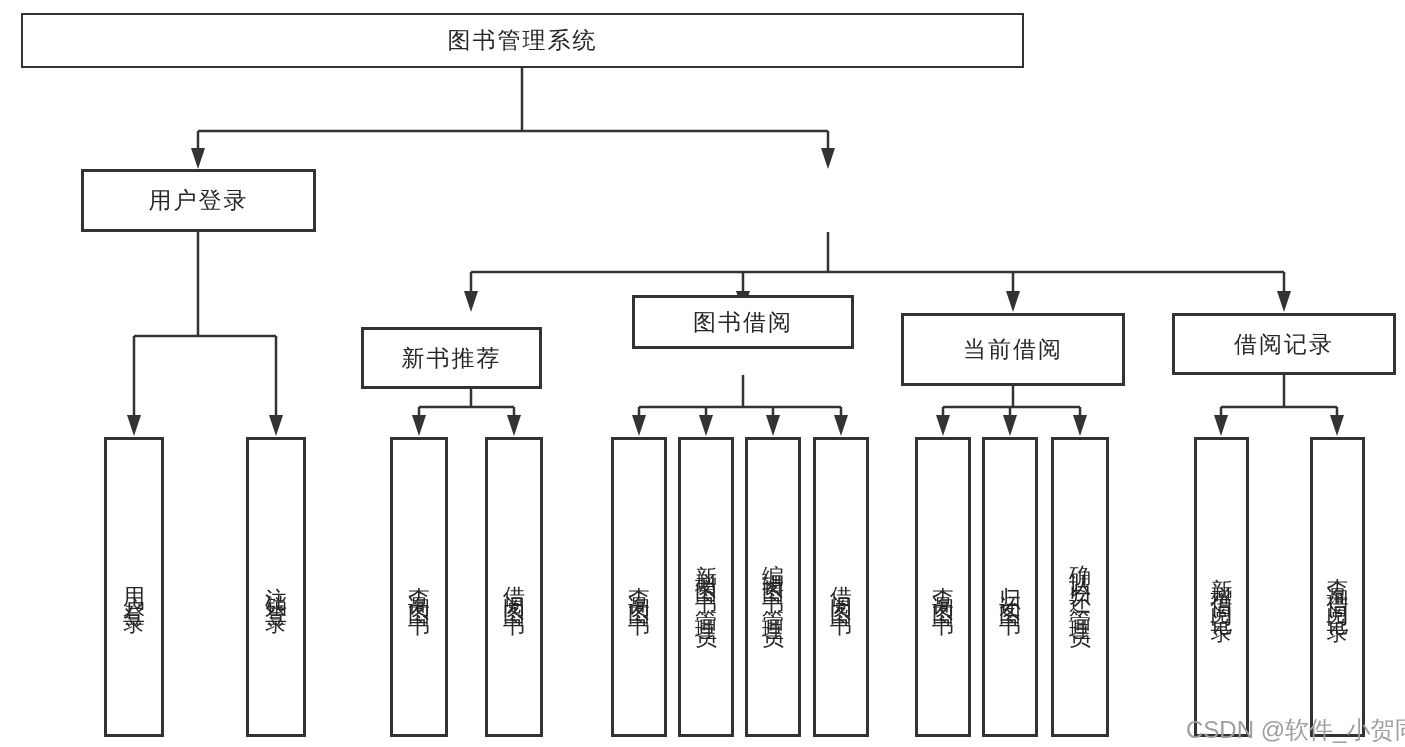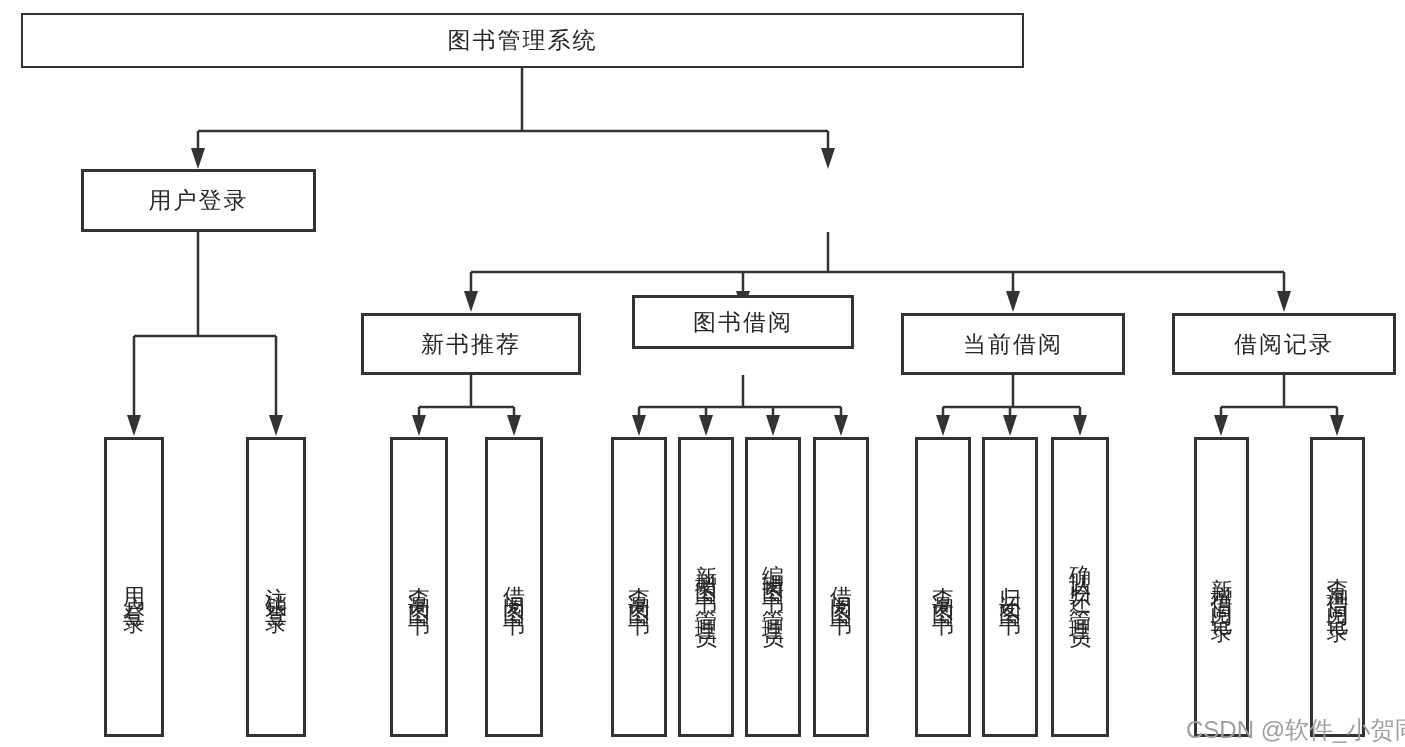--- a/index.html
+++ b/index.html
@@ -118,23 +118,23 @@
       <polygon points="1073,415 1087,415 1080,436"></polygon>
       <polygon points="1214,415 1228,415 1221,436"></polygon>
       <polygon points="1330,415 1344,415 1337,436"></polygon>
     </g>
   </svg>
 
   <div class="box box-h box-root" style="left:21px;top:13px;width:1003px;height:55px">图书管理系统</div>
 
   <div class="box box-h" style="left:81px;top:169px;width:235px;height:63px">用户登录</div>
 
-  <div class="box box-h" style="left:361px;top:313px;width:220px;height:62px">新书推荐</div>
+  <div class="box box-h" style="left:361px;top:327px;width:181px;height:62px">新书推荐</div>
   <div class="box box-h" style="left:632px;top:295px;width:222px;height:54px">图书借阅</div>
-  <div class="box box-h" style="left:901px;top:313px;width:224px;height:62px">当前借阅</div>
+  <div class="box box-h" style="left:901px;top:313px;width:224px;height:73px">当前借阅</div>
   <div class="box box-h" style="left:1172px;top:313px;width:224px;height:62px">借阅记录</div>
 
   <div class="box box-v" style="left:104px;top:437px;width:60px;height:300px">用户登录</div>
   <div class="box box-v" style="left:246px;top:437px;width:60px;height:300px">注销登录</div>
 
   <div class="box box-v" style="left:390px;top:437px;width:58px;height:300px">查询图书</div>
   <div class="box box-v" style="left:485px;top:437px;width:58px;height:300px">借阅图书</div>
 
   <div class="box box-v" style="left:611px;top:437px;width:56px;height:300px">查询图书</div>
   <div class="box box-v" style="left:678px;top:437px;width:56px;height:300px">新增图书（管理员）</div>

